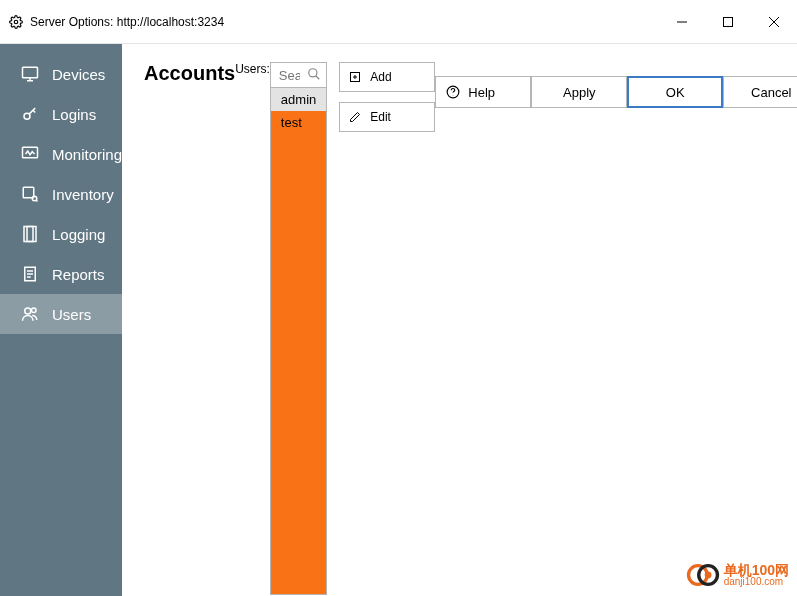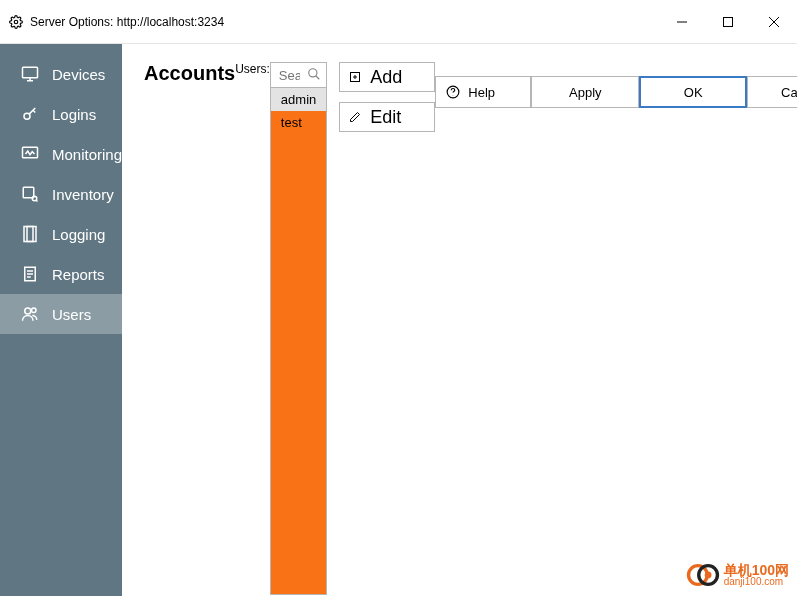--- a/index.html
+++ b/index.html
@@ -25,25 +25,25 @@
 .main-row { display: flex; gap: 12px; flex: 1; min-height: 0; }
 .list-col { flex: 1; display: flex; flex-direction: column; }
 .search-wrap { position: relative; }
 .search-input { width: 100%; height: 26px; border: 1px solid #b5b5b5; padding: 2px 26px 2px 8px; font-size: 13px; color: #666; outline: none; }
 .search-icon { position: absolute; right: 6px; top: 5px; color: #888; }
 .user-list { border: 1px solid #b5b5b5; border-top: none; flex: 1; background: #f97316; overflow-y: auto; }
 .user-row { padding: 4px 10px; font-size: 13px; cursor: pointer; }
 .user-row.selected { background: #e3e3e3; }
 
 .action-col { width: 96px; display: flex; flex-direction: column; gap: 10px; }
-.action-btn { height: 30px; border: 1px solid #b5b5b5; background: #fff; display: flex; align-items: center; padding-left: 8px; gap: 8px; font-size: 18px; cursor: pointer; }
+.action-btn { height: 30px; border: 1px solid #b5b5b5; background: #fff; display: flex; align-items: center; padding-left: 8px; gap: 8px; font-size: 12px; cursor: pointer; }
 .action-btn .ico { width: 14px; height: 14px; display: flex; align-items: center; justify-content: center; }
 
 .footer { display: flex; margin-top: 14px; }
-.footer-btn { height: 32px; width: 108px; border: 1px solid #b5b5b5; background: #fff; display: flex; align-items: center; justify-content: center; font-size: 13px; cursor: pointer; }
+.footer-btn { height: 32px; width: 96px; border: 1px solid #b5b5b5; background: #fff; display: flex; align-items: center; justify-content: center; font-size: 13px; cursor: pointer; }
 .footer-btn.help { width: 96px; justify-content: flex-start; padding-left: 10px; gap: 8px; }
 .footer-btn.primary { border: 2px solid #3b7ac4; }
 .footer-spacer { flex: 1; }
 
 .watermark { position: absolute; right: 8px; bottom: 4px; display: flex; align-items: center; gap: 4px; pointer-events: none; }
 .wm-logo { width: 34px; height: 34px; }
 .wm-text { display: flex; flex-direction: column; line-height: 1; }
 .wm-main { font-size: 14px; color: #e96a1e; font-weight: 600; }
 .wm-sub { font-size: 10px; color: #e96a1e; }
 

